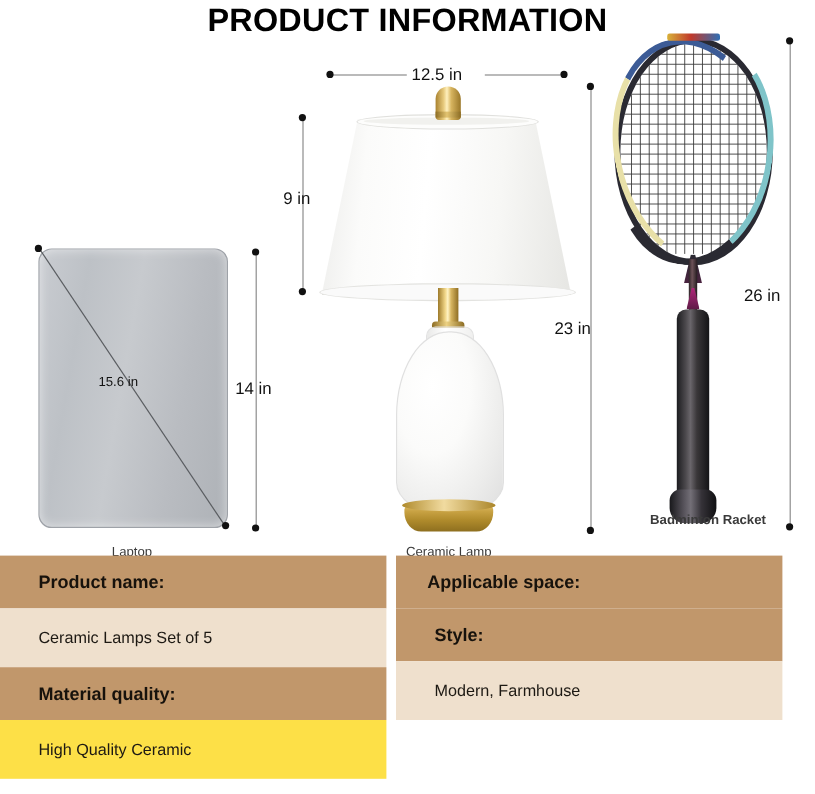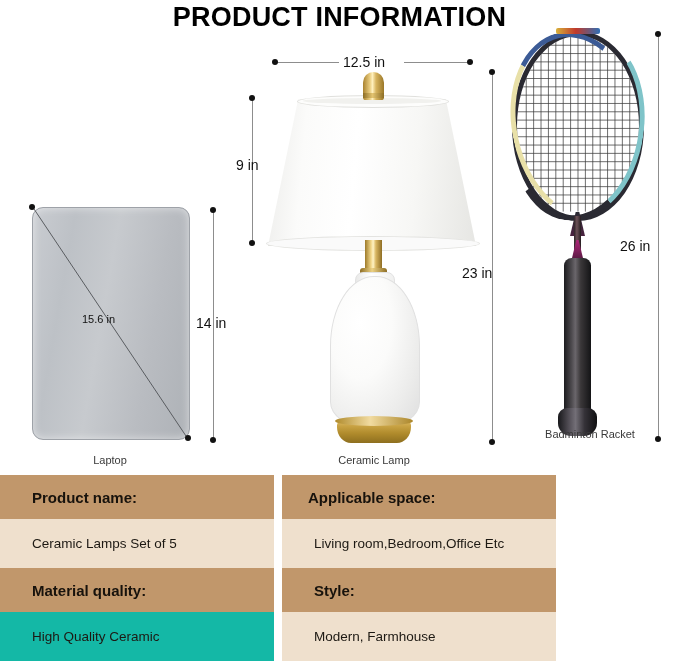--- a/index.html
+++ b/index.html
@@ -108,24 +108,24 @@
   #racket-grip{left:564px;top:258px;width:27px;height:168px;
     border-radius:9px 9px 16px 16px;
     background:linear-gradient(90deg,#1c1c1f 0%,#4d4a4e 28%,#6a666b 42%,#3a3739 62%,#141416 100%);}
   #racket-grip-cap{left:558px;top:408px;width:39px;height:28px;
     border-radius:9px 9px 13px 13px;
     background:linear-gradient(90deg,#18181b 0%,#56525a 30%,#736f77 45%,#353238 68%,#101012 100%);}
   #rk-dim-line{left:658px;top:34px;height:405px;}
   #rk-dim-dot-t{left:655px;top:31px;}
   #rk-dim-dot-b{left:655px;top:436px;}
   #rk-dim-label{left:620px;top:238px;}
-  #cap-racket{left:528px;top:428px;width:124px;}
-
-  
-  #spec-table{left:0;top:475px;width:556px;height:187px;display:flex;gap:8px;}
+  #cap-racket{left:528px;top:428px;width:124px;font-weight:bold;}
+
+  
+  #spec-table{left:0;top:463px;width:652px;height:187px;display:flex;gap:8px;}
   .spec-col{flex:1;display:flex;flex-direction:column;}
   .spec-head{height:44px;display:flex;align-items:center;padding-left:32px;
     font-size:15px;font-weight:bold;color:#17120c;}
   .spec-val{height:49px;display:flex;align-items:center;padding-left:32px;
     font-size:13.5px;color:#1d1913;}
 </style>
 </head>
 <body>
 
 <div class="abs" id="title">PRODUCT INFORMATION</div>
@@ -225,21 +225,20 @@
 <div class="abs dot" id="rk-dim-dot-t"></div>
 <div class="abs dot" id="rk-dim-dot-b"></div>
 <div class="abs dimlabel" id="rk-dim-label">26 in</div>
 <div class="abs caption" id="cap-racket">Badminton Racket</div>
 
 <div class="abs" id="spec-table">
   <div class="spec-col">
     <div class="spec-head" style="background: rgb(193, 151, 107);">Product name:</div>
     <div class="spec-val" style="background: rgb(239, 224, 205);">Ceramic Lamps Set of 5</div>
     <div class="spec-head" style="background: rgb(193, 151, 107);">Material quality:</div>
-    <div class="spec-val" style="background: #14b8a6;">High Quality Ceramic</div>
+    <div class="spec-val" style="background: #fde047;">High Quality Ceramic</div>
   </div>
   <div class="spec-col">
     <div class="spec-head" style="background: rgb(193, 151, 107); padding-left: 26px;">Applicable space:</div>
-    <div class="spec-val" style="background: rgb(239, 224, 205);">Living room,Bedroom,Office Etc</div>
     <div class="spec-head" style="background: rgb(193, 151, 107);">Style:</div>
     <div class="spec-val" style="background: rgb(239, 224, 205);">Modern, Farmhouse</div>
   </div>
 </div>
 
 </body></html>

